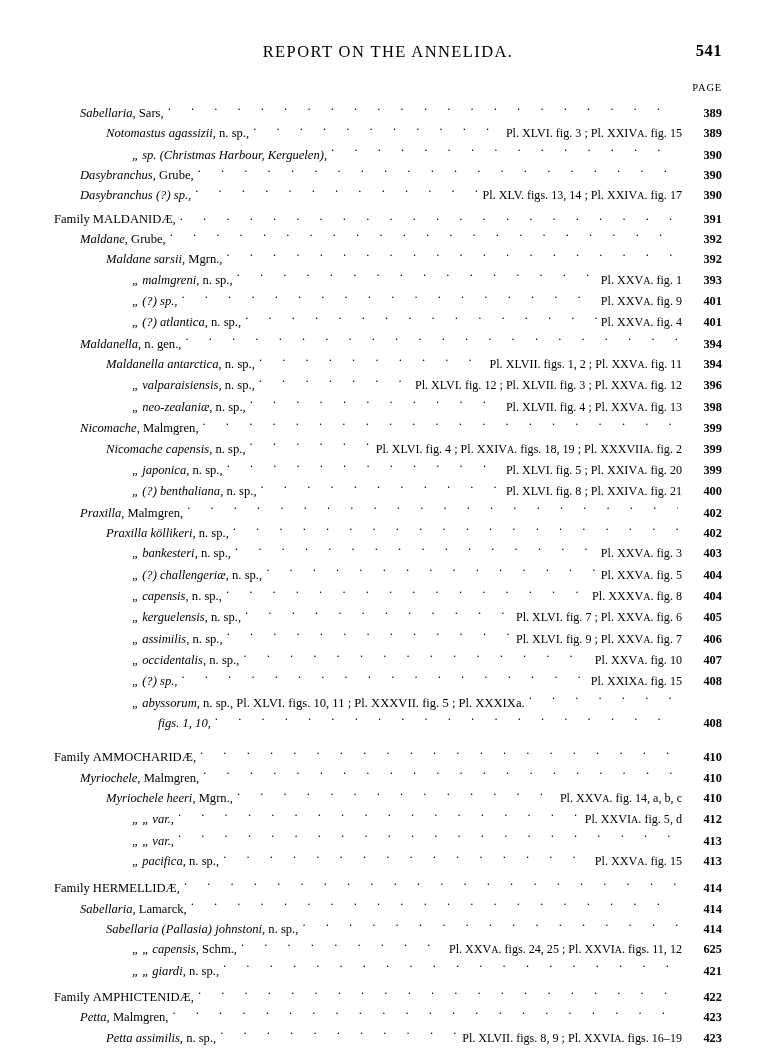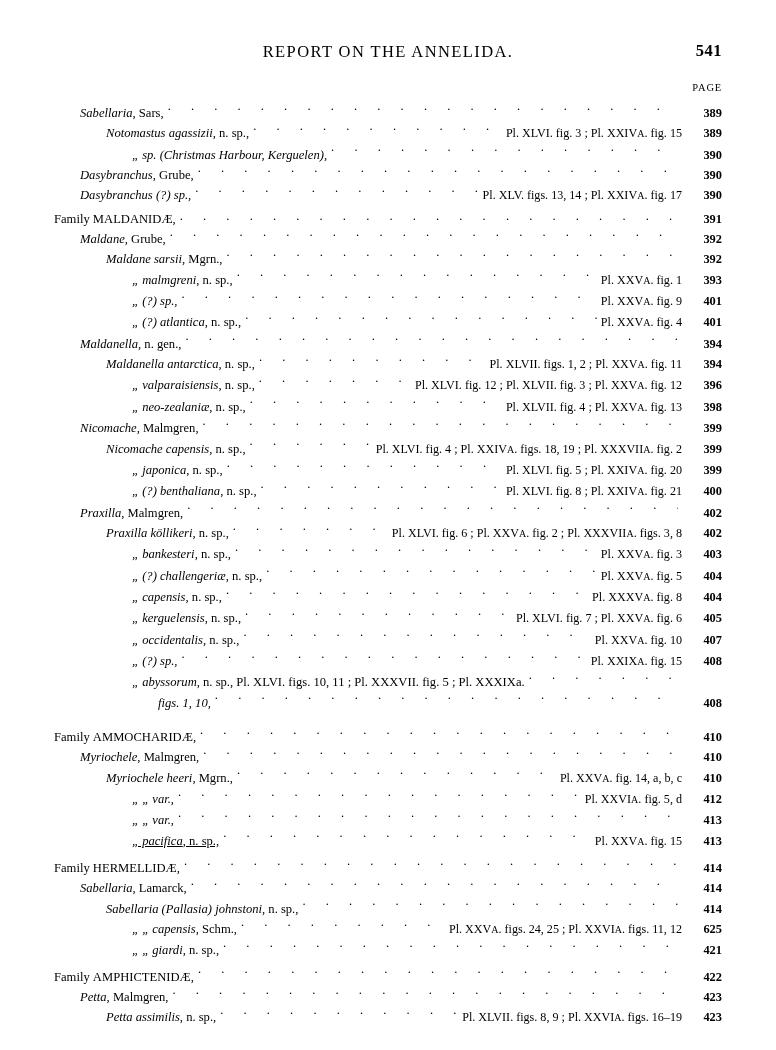--- a/index.html
+++ b/index.html
@@ -279,21 +279,20 @@
         </span>
         <span class="leaders"></span>
         <span class="ref"></span>
         <span class="pg">402</span>
       </div>
       <div class="row">
         <span class="entry" style="padding-left: 52px;">
           <span><span class="ital">Praxilla köllikeri</span><span>, n. sp.,</span></span>
         </span>
         <span class="leaders"></span>
-        <span class="ref"><span>Pl. XLVI. fig. 6 ; Pl. <span>XXV</span><span class="small-cap-ref" style="font-size: 10px;">A</span>. fig. 2 ; Pl. <span>XXXVII</span><span class="small-cap-ref" style="font-size: 10px;">A</span>. figs. 3, 8</span></span>
         <span class="pg">402</span>
       </div>
       <div class="row">
         <span class="entry" style="padding-left: 78px;">
           <span><span class="ital">„     bankesteri</span><span>, n. sp.,</span></span>
         </span>
         <span class="leaders"></span>
         <span class="ref"><span>Pl. <span>XXV</span><span class="small-cap-ref" style="font-size: 10px;">A</span>. fig. 3</span></span>
         <span class="pg">403</span>
       </div>
@@ -313,20 +312,28 @@
         <span class="ref"><span>Pl. <span>XXXV</span><span class="small-cap-ref" style="font-size: 10px;">A</span>. fig. 8</span></span>
         <span class="pg">404</span>
       </div>
       <div class="row">
         <span class="entry" style="padding-left: 78px;">
           <span><span class="ital">„     kerguelensis</span><span>, n. sp.,</span></span>
         </span>
         <span class="leaders"></span>
         <span class="ref"><span>Pl. XLVI. fig. 7 ; Pl. <span>XXV</span><span class="small-cap-ref" style="font-size: 10px;">A</span>. fig. 6</span></span>
         <span class="pg">405</span>
+      </div>
+      <div class="row">
+        <span class="entry" style="padding-left: 78px;">
+          <span><span class="ital">„     assimilis</span><span>, n. sp.,</span></span>
+        </span>
+        <span class="leaders"></span>
+        <span class="ref"><span>Pl. XLVI. fig. 9 ; Pl. <span>XXV</span><span class="small-cap-ref" style="font-size: 10px;">A</span>. fig. 7</span></span>
+        <span class="pg">406</span>
       </div>
       <div class="row">
         <span class="entry" style="padding-left: 78px;">
           <span><span class="ital">„     occidentalis</span><span>, n. sp.,</span></span>
         </span>
         <span class="leaders"></span>
         <span class="ref"><span>Pl. <span>XXV</span><span class="small-cap-ref" style="font-size: 10px;">A</span>. fig. 10</span></span>
         <span class="pg">407</span>
       </div>
       <div class="row">
@@ -387,21 +394,21 @@
       </div>
       <div class="row">
         <span class="entry" style="padding-left: 78px;">
           <span><span class="ital">„     „     var.,</span></span>
         </span>
         <span class="leaders"></span>
         <span class="ref"></span>
         <span class="pg">413</span>
       </div>
       <div class="row">
-        <span class="entry" style="padding-left: 78px; text-decoration: underline;">
+        <span class="entry" style="padding-left: 78px;">
           <span><span class="ital">„     pacifica</span><span>, n. sp.,</span></span>
         </span>
         <span class="leaders"></span>
         <span class="ref"><span>Pl. <span>XXV</span><span class="small-cap-ref" style="font-size: 10px;">A</span>. fig. 15</span></span>
         <span class="pg">413</span>
       </div>
       <div class="row" style="margin-top: 6px;">
         <span class="entry" style="padding-left: 0px;">
           <span><span>Family </span><span class="sc">HERMELLIDÆ,</span></span>
         </span>

